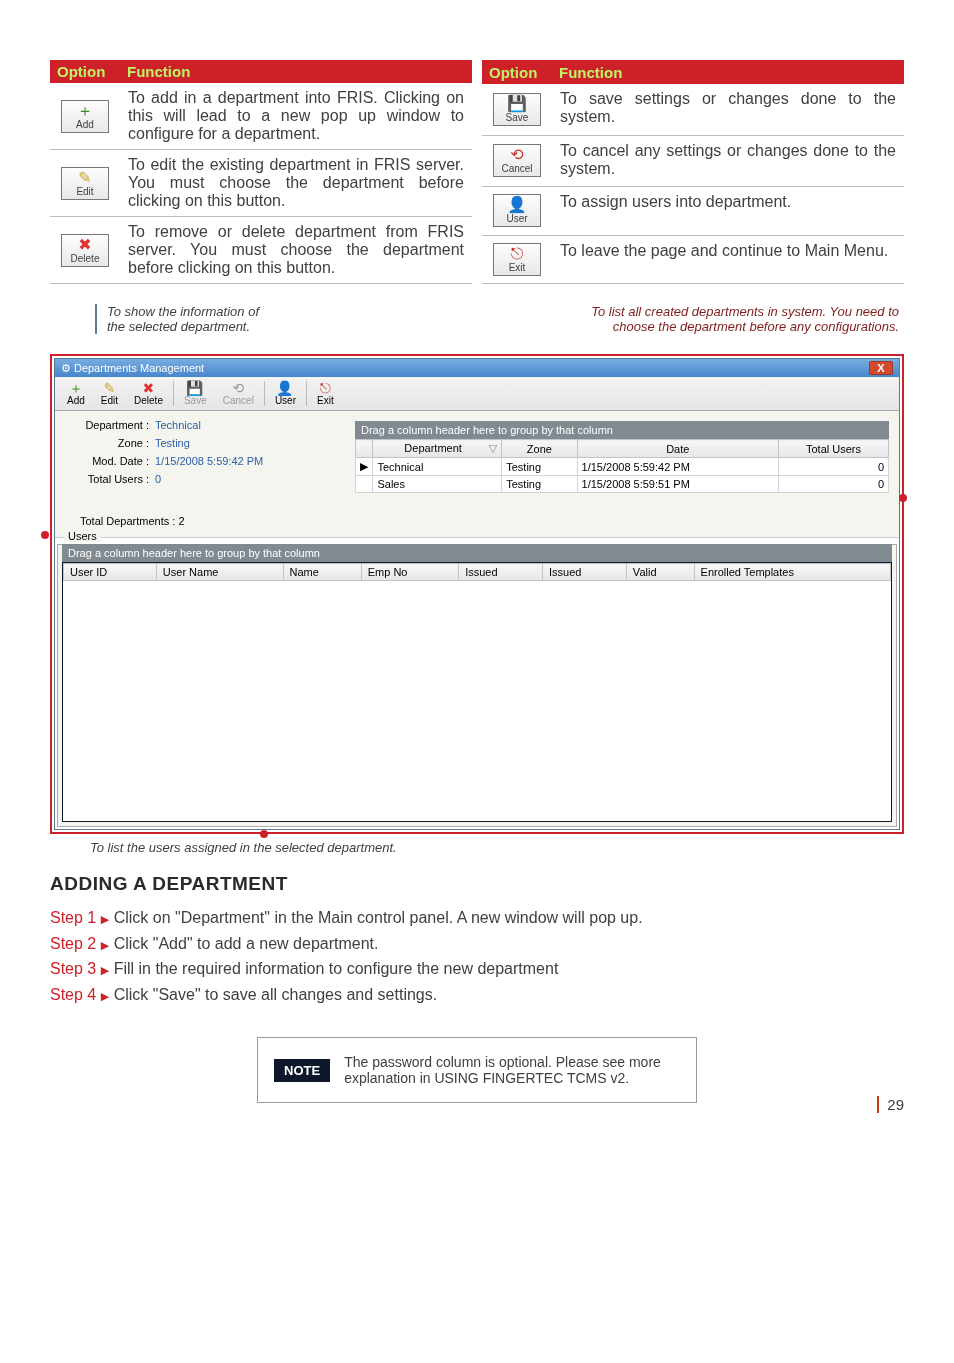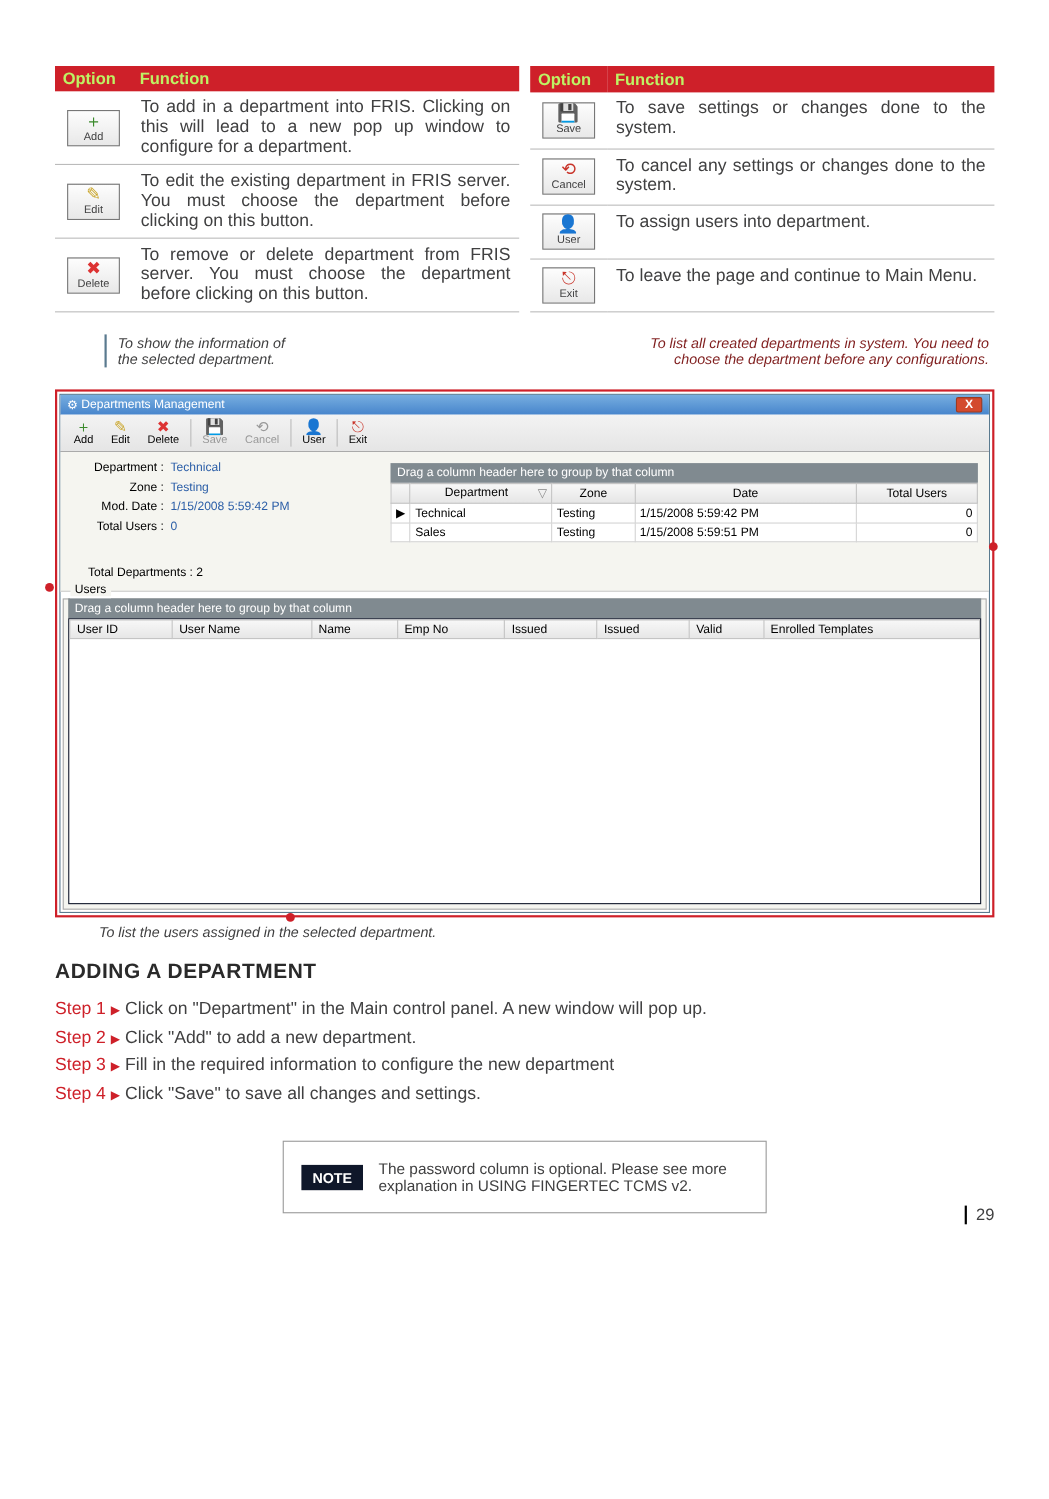--- a/index.html
+++ b/index.html
@@ -72,21 +72,21 @@
   .leader-bottom { position: absolute; left: 170px; top: -14px; }
 
   h2 { font-size: 19px; font-weight: bold; letter-spacing: 0.5px; margin-bottom: 10px; color: #2a2a2a; }
   .steps { margin-bottom: 30px; line-height: 1.6; }
   .step-lbl { color: #ce2029; }
   .arrow { color: #ce2029; font-size: 11px; }
 
   .note-box { width: 440px; margin: 0 auto; border: 1px solid #999; padding: 16px 16px 16px 16px; display: flex; align-items: center; gap: 14px; font-size: 14px; }
   .note-badge { background: #0f172a; color: #fff; font-weight: bold; padding: 4px 10px; font-size: 13px; flex-shrink: 0; }
 
-  .page-num { position: absolute; bottom: 20px; right: 50px; font-size: 15px; color: #404041; border-left: 2px solid #000000; padding-left: 8px; }
+  .page-num { position: absolute; bottom: 20px; right: 50px; font-size: 15px; color: #404041; border-left: 2px solid #c2410c; padding-left: 8px; }
 </style>
 </head>
 <body>
 
 <div class="tables-row">
 
   <table class="opt-table">
     <tbody>
         <tr>
       <th>Option</th>

